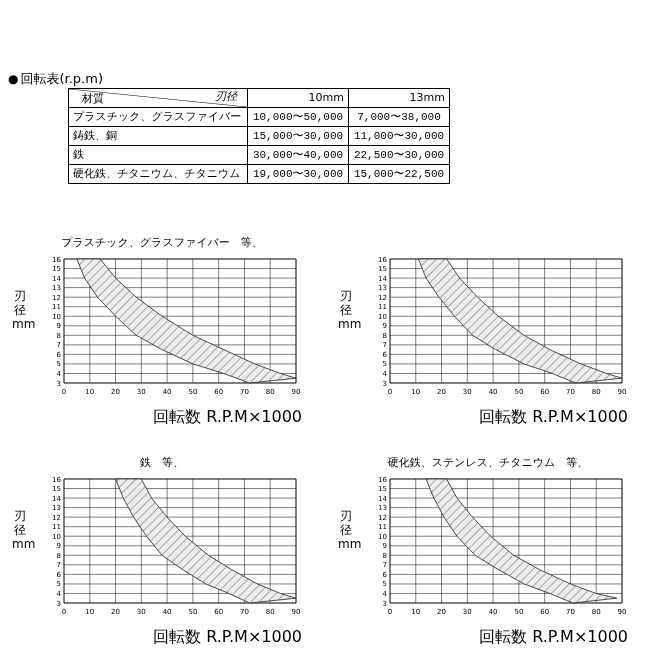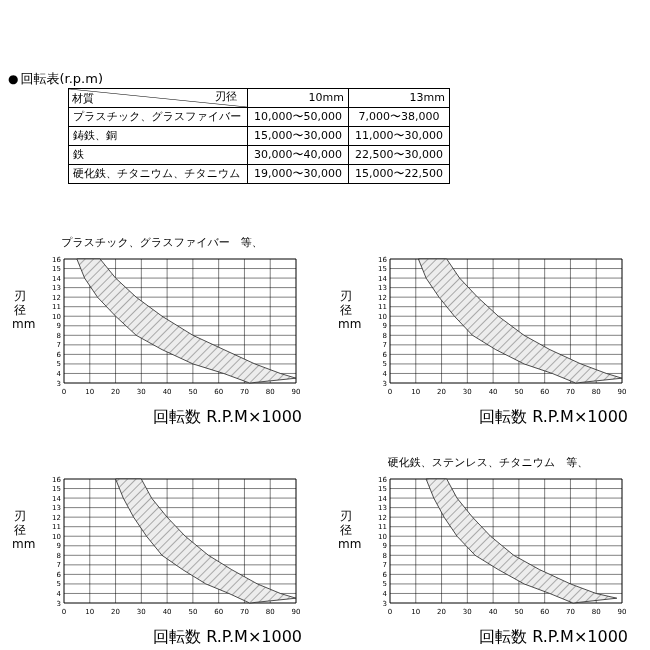--- a/index.html
+++ b/index.html
@@ -40,27 +40,27 @@
     width:170px;
     padding:0;
     position:relative;
     height:34px;
     vertical-align:top;
   }
   .corner .diag{
     position:absolute;left:0;top:0;width:100%;height:100%;
   }
   .corner .topright{
-    position:absolute;right:10px;top:1px;font-size:11px;
+    position:absolute;right:10px;top:1px;font-size:11px;font-style:italic;
   }
   .corner .botleft{
-    position:absolute;left:3px;bottom:1px;font-size:11px;
+    position:absolute;left:13px;bottom:1px;font-size:11px;
   }
   td.hcol{width:92px;text-align:right;vertical-align:middle;}
-  td.val{width:92px;text-align:center;}
+  td.val{width:92px;text-align:center;font-family:Liberation Mono, monospace;}
   td.mat{text-align:left;}
 
   
   .chart{
     position:absolute;
     width:300px;height:200px;
   }
   .chart .title{
     position:absolute;top:0;left:0;width:300px;
     text-align:center;font-size:11px;white-space:nowrap;font-family:Liberation Serif, serif;
@@ -257,20 +257,21 @@
           <text x="172.66666666666666" y="139" text-anchor="middle" class="axis-text" fill="#000">60</text>
           <text x="198.44444444444446" y="139" text-anchor="middle" class="axis-text" fill="#000">70</text>
           <text x="224.2222222222222" y="139" text-anchor="middle" class="axis-text" fill="#000">80</text>
           <text x="250" y="139" text-anchor="middle" class="axis-text" fill="#000">90</text>
         </svg>
     </div>
     <div class="xlabel">回転数 R.P.M×1000</div>
   </div>
 
   <div class="chart" style="left:12px;top:415px;">
+    <div class="title">鉄　等、</div>
     <div class="ylabel">
       <div>刃</div>
       <div>径</div>
       <div>mm</div>
     </div>
     <div class="plot">
       <svg id="svg2" width="260" height="150">
           <defs>
             <pattern id="hatch2" width="6" height="6" patternUnits="userSpaceOnUse" patternTransform="rotate(45)">
               <rect width="6" height="6" fill="#ededed"></rect>

